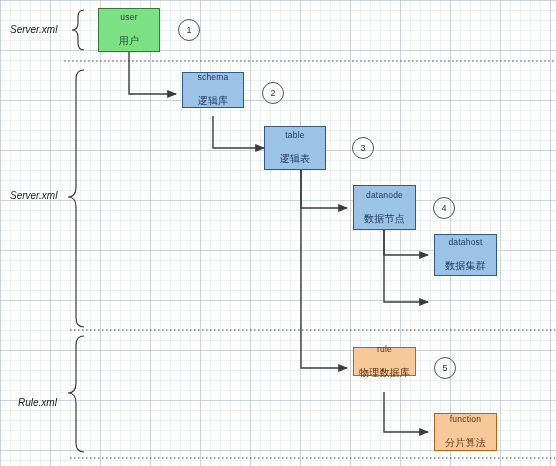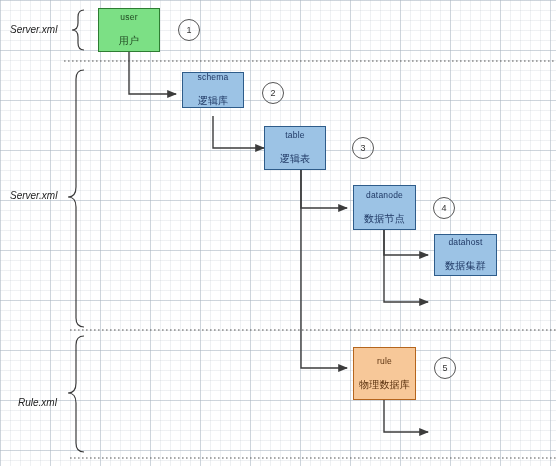--- a/index.html
+++ b/index.html
@@ -141,25 +141,29 @@
     <span class="ln-en">datahost</span>
     <span class="ln-cn">数据集群</span>
   </div>
 
   <div class="node blue" style="left:353px; top:185px; width:63px; height:45px;">
     <span class="ln-en">datanode</span>
     <span class="ln-cn">数据节点</span>
   </div>
 
 
-  <div class="node orange" style="left:353px; top:347px; width:63px; height:53px;">
+  <div class="node orange" style="left:353px; top:347px; width:63px; height:29px;">
     <span class="ln-en">rule</span>
     <span class="ln-cn">物理数据库</span>
   </div>
 
+  <div class="node orange" style="left:434px; top:413px; width:63px; height:38px;">
+    <span class="ln-en">function</span>
+    <span class="ln-cn">分片算法</span>
+  </div>
 
   <div class="marker" style="left:178px; top:19px;">
     <span>1</span>
   </div>
   <div class="marker" style="left:262px; top:82px;">
     <span>2</span>
   </div>
   <div class="marker" style="left:352px; top:137px;">
     <span>3</span>
   </div>

